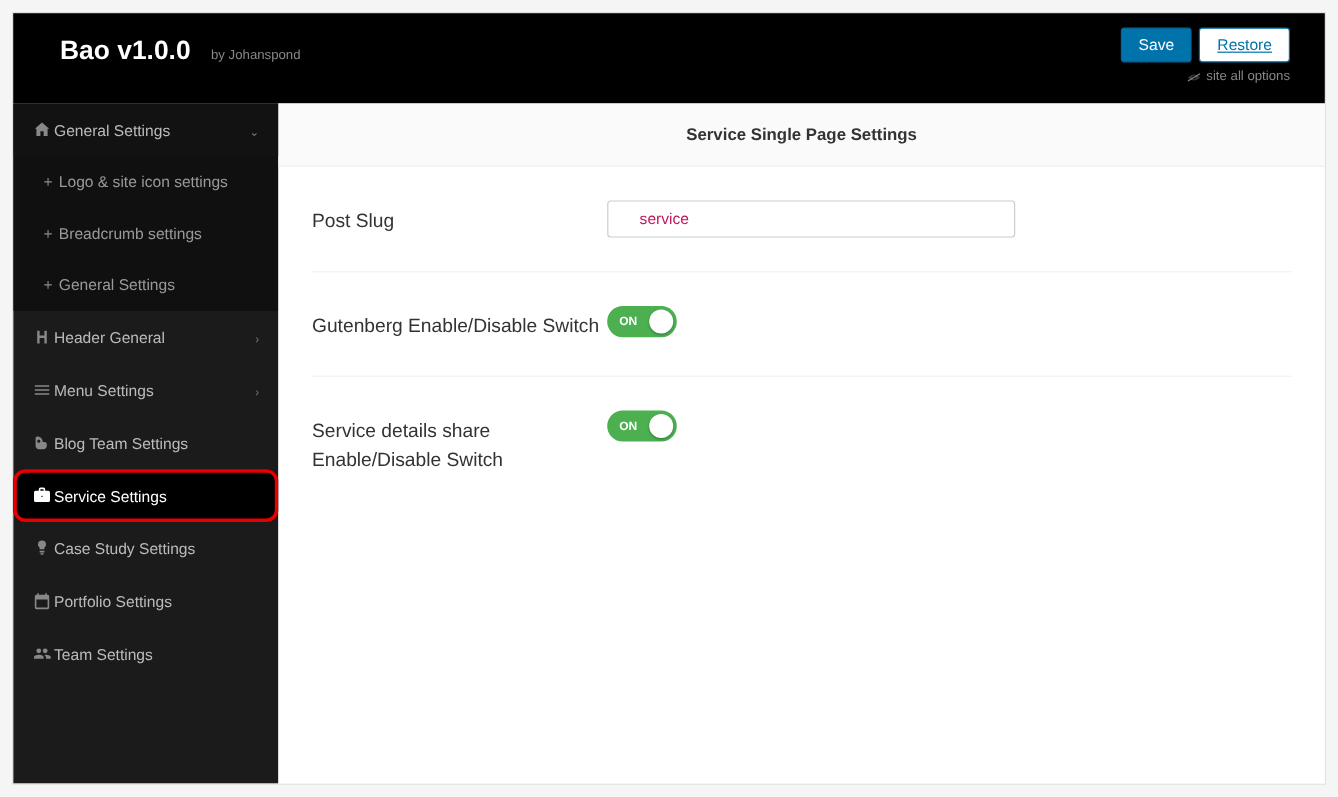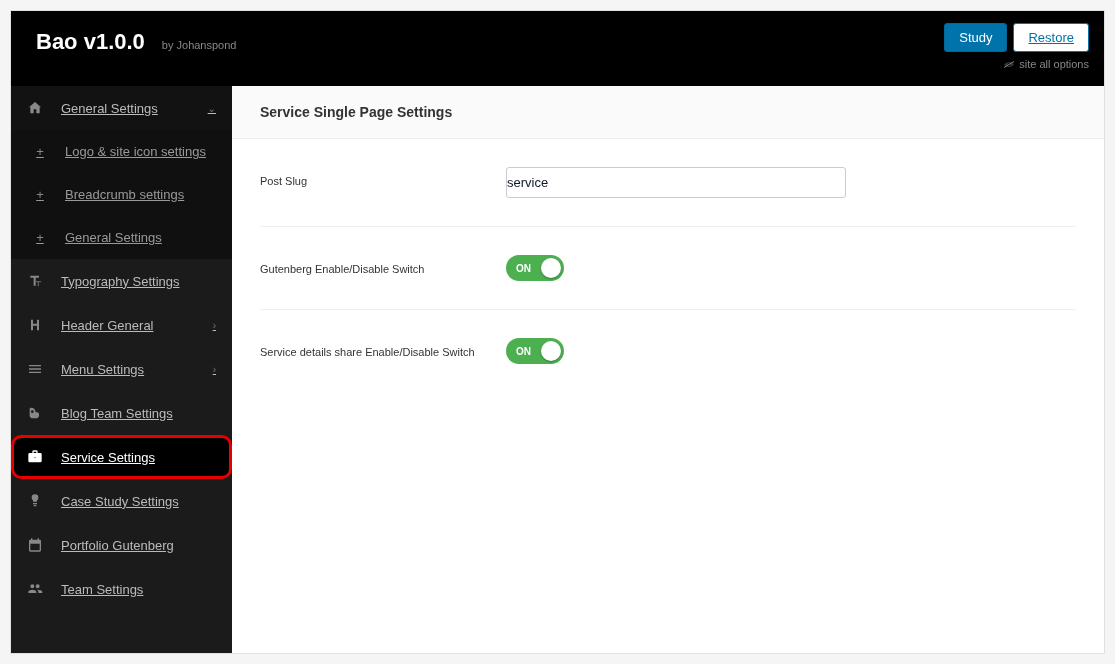--- a/index.html
+++ b/index.html
@@ -1,70 +1,70 @@
 <!DOCTYPE html>
 <html><head>
 <meta charset="utf-8">
 <style>
 * { box-sizing: border-box; margin: 0; padding: 0; }
 body { font-family: "Segoe UI", -apple-system, sans-serif; background: #f5f5f5; font-size: 13px; color: #333; }
 .page { width: 1115px; height: 664px; background: #f5f5f5; position: relative; padding: 10px; }
 .panel { width: 100%; height: 644px; background: #fff; display: flex; flex-direction: column; border: 1px solid #e0e0e0; }
-.panel-header { height: 75px; background: #000; display: flex; align-items: flex-start; justify-content: space-between; padding: 0 15px; color: #fff; position: relative; }
+.panel-header { height: 75px; background: #000; display: flex; align-items: flex-start; justify-content: space-between; padding: 0 29px; color: #fff; position: relative; }
 .brand { display: flex; align-items: baseline; gap: 4px; padding-top: 18px; padding-left: 10px; }
 .brand-title { font-size: 22px; font-weight: 600; color: #fff; }
 .brand-sub { font-size: 11px; color: #888; margin-left: 13px; }
 .header-actions { display: flex; flex-direction: column; align-items: flex-end; gap: 6px; padding-top: 12px; }
 .buttons-row { display: flex; gap: 6px; }
 .btn { padding: 6px 14px; font-size: 13px; border-radius: 3px; cursor: pointer; border: 1px solid transparent; }
 .btn-primary { background: #0073aa; color: #fff; border-color: #006799; }
 .btn-secondary { background: #fff; color: #0073aa; border: 1px solid #0073aa; text-decoration: underline; }
 .show-all { font-size: 11px; color: #888; cursor: pointer; display: flex; align-items: center; gap: 4px; }
 .show-all svg { width: 12px; height: 9px; }
 
 .panel-body { flex: 1; display: flex; overflow: hidden; }
 .sidebar { width: 221px; background: #1b1b1b; color: #999; overflow-y: auto; }
-.side-item { display: flex; align-items: center; gap: 18px; padding: 14px 16px; cursor: pointer; color: #bbb; font-size: 13px; position: relative; text-decoration: underline; }
+.side-item { display: flex; align-items: flex-end; gap: 2px; padding: 14px 16px; cursor: pointer; color: #bbb; font-size: 13px; position: relative; }
 .side-item.expanded { background: #121212; }
 .side-item.active { background: #000; color: #fff; border-radius: 10px; }
 .side-item.highlighted { outline: 3px solid #e60000; outline-offset: -3px; }
 .side-chevron { margin-left: auto; color: #777; font-size: 10px; }
 .side-sub { background: #101010; }
 .side-sub .side-item { padding-left: 22px; color: #999; }
 .side-icon { width: 16px; height: 16px; color: #888; flex-shrink: 0; }
 .side-item.active .side-icon { color: #fff; }
 .plus-icon { font-size: 13px; color: #888; width: 14px; text-align: center; font-weight: 400; }
 
 .content { flex: 1; background: #fff; overflow-y: auto; }
-.content-header { padding: 18px 28px; border-bottom: 1px solid #eee; background: #fafafa; }
+.content-header { padding: 18px 28px; border-bottom: 1px solid #eee; background: #fafafa; text-align: center; }
 .content-title { font-size: 14px; font-weight: 700; color: #333; }
 .form-section { padding: 0 28px; }
 .form-row { display: flex; padding: 28px 0; border-bottom: 1px solid #f0f0f0; align-items: flex-start; }
 .form-row:last-child { border-bottom: none; }
-.form-label { width: 246px; font-size: 11px; color: #333; padding-top: 6px; line-height: 1.5; }
+.form-label { width: 246px; font-size: 16px; color: #333; padding-top: 6px; line-height: 1.5; }
 .form-control { flex: 1; }
-.text-input { width: 340px; padding: 7px 0; font-size: 13px; border: 1px solid #ccc; border-radius: 3px; color: #0f172a; }
+.text-input { width: 340px; padding: 7px 26px; font-size: 13px; border: 1px solid #ccc; border-radius: 3px; color: #be185d; }
 
 .toggle { width: 58px; height: 26px; background: #4caf50; border-radius: 13px; position: relative; cursor: pointer; display: flex; align-items: center; }
 .toggle-label { position: absolute; left: 10px; color: #fff; font-size: 10px; font-weight: 700; }
 .toggle-knob { width: 20px; height: 20px; background: #fff; border-radius: 50%; position: absolute; right: 3px; box-shadow: 0 1px 2px rgba(0,0,0,0.3); }
 </style>
 </head>
 <body>
 
 <div class="page">
 <div class="panel">
   <div class="panel-header">
     <div class="brand">
       <span class="brand-title">Bao v1.0.0</span>
       <span class="brand-sub">by Johanspond</span>
     </div>
     <div class="header-actions">
       <div class="buttons-row">
-        <button class="btn btn-primary">Study</button>
+        <button class="btn btn-primary">Save</button>
         <button class="btn btn-secondary">Restore</button>
       </div>
       <div class="show-all">
         <svg viewBox="0 0 24 16">
               <path fill="currentColor" d="M12 3C7 3 3 8 2 8s5 5 10 5 10-5 10-5-5-5-10-5zm0 8a3 3 0 110-6 3 3 0 010 6z" opacity=".4"></path>
               <line x1="2" y1="14" x2="22" y2="2" stroke="currentColor" stroke-width="2"></line>
             </svg>
         <span>site all options</span>
       </div>
     </div>
@@ -88,27 +88,20 @@
           <span class="plus-icon">+</span>
           <span>Breadcrumb settings</span>
         </div>
         <div class="side-item">
           <span class="plus-icon">+</span>
           <span>General Settings</span>
         </div>
       </div>
       <div class="side-item">
         <svg class="side-icon" viewBox="0 0 24 24">
-              <path fill="currentColor" d="M5 4v3h5v12h3V7h5V4H5z"></path>
-              <path fill="currentColor" d="M13 12v2h3v6h2v-6h3v-2h-8z" opacity=".6"></path>
-            </svg>
-        <span>Typography Settings</span>
-      </div>
-      <div class="side-item">
-        <svg class="side-icon" viewBox="0 0 24 24">
               <path fill="currentColor" d="M6 4v16h3v-7h6v7h3V4h-3v6H9V4H6z"></path>
             </svg>
         <span>Header General</span>
         <span class="side-chevron">›</span>
       </div>
       <div class="side-item">
         <svg class="side-icon" viewBox="0 0 24 24">
               <path fill="currentColor" d="M3 6h18v2H3V6zm0 5h18v2H3v-2zm0 5h18v2H3v-2z"></path>
             </svg>
         <span>Menu Settings</span>
@@ -129,21 +122,21 @@
       <div class="side-item">
         <svg class="side-icon" viewBox="0 0 24 24">
               <path fill="currentColor" d="M12 2a5 5 0 00-5 5c0 2 1 3 2 4v2h6v-2c1-1 2-2 2-4a5 5 0 00-5-5zm-3 13h6v2H9v-2zm1 3h4v1a1 1 0 01-1 1h-2a1 1 0 01-1-1v-1z"></path>
             </svg>
         <span>Case Study Settings</span>
       </div>
       <div class="side-item">
         <svg class="side-icon" viewBox="0 0 24 24">
               <path fill="currentColor" d="M19 4h-1V2h-2v2H8V2H6v2H5a2 2 0 00-2 2v14a2 2 0 002 2h14a2 2 0 002-2V6a2 2 0 00-2-2zm0 16H5V10h14v10z"></path>
             </svg>
-        <span>Portfolio Gutenberg</span>
+        <span>Portfolio Settings</span>
       </div>
       <div class="side-item">
         <svg class="side-icon" viewBox="0 0 24 24">
               <path fill="currentColor" d="M16 11a3 3 0 100-6 3 3 0 000 6zm-8 0a3 3 0 100-6 3 3 0 000 6zm0 2c-2 0-6 1-6 3v2h12v-2c0-2-4-3-6-3zm8 0l-1 .1c1 .7 2 1.7 2 2.9v2h6v-2c0-2-4-3-7-3z"></path>
             </svg>
         <span>Team Settings</span>
       </div>
     </div>
 
     <div class="content">

